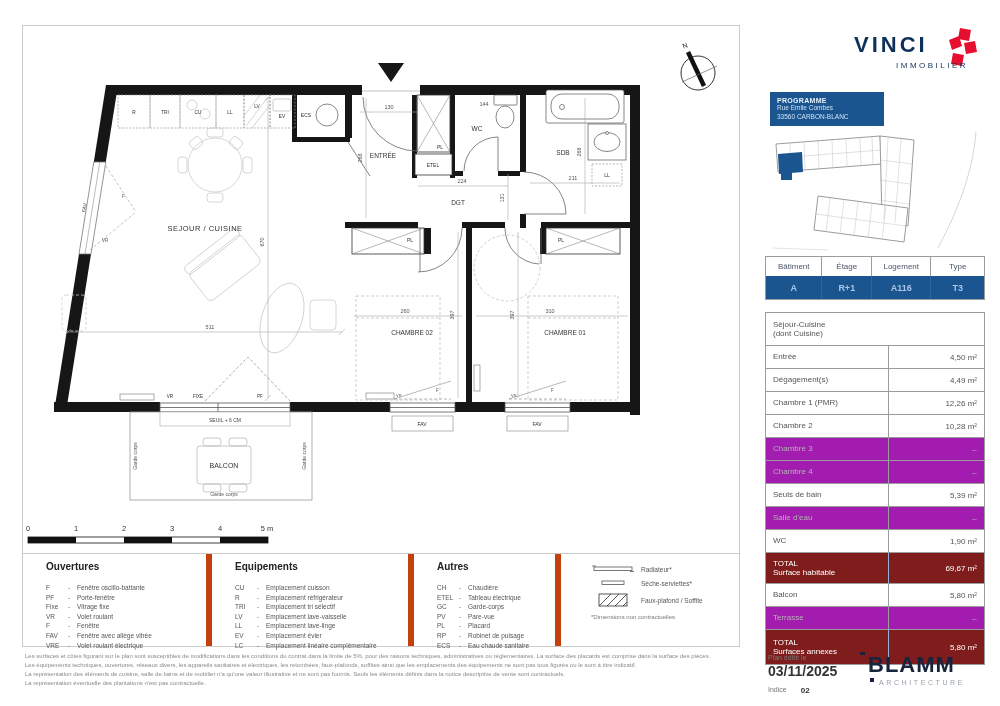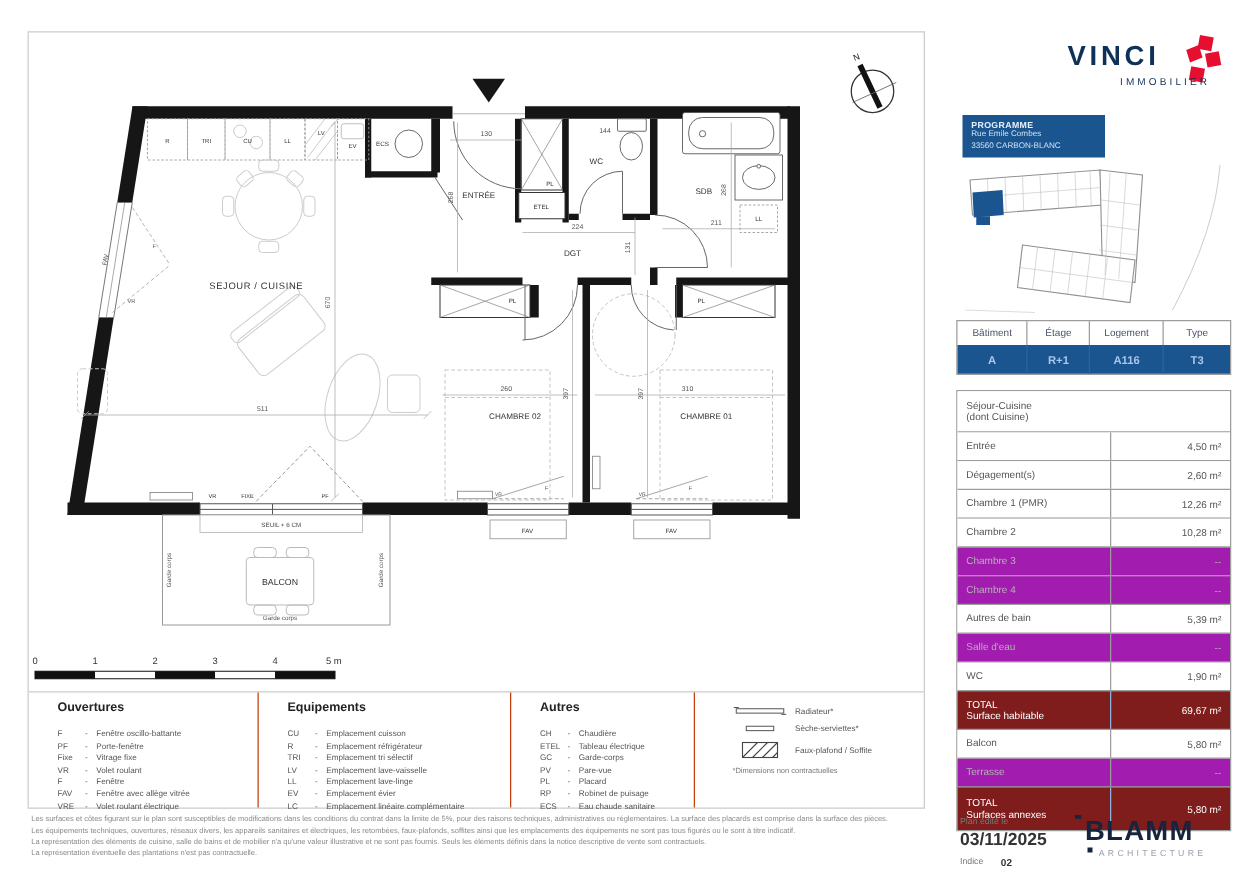--- a/index.html
+++ b/index.html
@@ -5,21 +5,21 @@
   html,body{margin:0;padding:0;}
   body{width:1000px;height:706px;position:relative;overflow:hidden;background:#fff;
        font-family:"Liberation Sans",sans-serif;color:#333;}
   svg{font-family:"Liberation Sans",sans-serif;}
   .abs{position:absolute;}
 
   
   #doc-frame{left:22px;top:25px;width:716px;height:620px;border:1px solid #cbcbcb;}
   #legend{position:absolute;left:0;right:0;bottom:0;height:92px;border-top:1px solid #cbcbcb;display:flex;}
   .lcol{padding:7px 0 0 23px;box-sizing:border-box;}
-  .lcol+.lcol{border-left:1px solid #c2410c;}
+  .lcol+.lcol{border-left:6px solid #c2410c;}
   .lcol1{width:183px;}.lcol2{width:202px;}.lcol3{width:147px;}.lcol4{flex:1;padding-left:30px;}
   .ltitle{font-size:10px;font-weight:bold;color:#222;margin-bottom:11px;}
   .litem{font-size:6.5px;color:#555;line-height:9.6px;display:flex;}
   .labbr{width:22px;}
   .ldash{width:9px;}
   .symrow{display:flex;align-items:center;font-size:6.5px;color:#555;margin:4px 0 6px 0;}
   .symrow .ic{width:44px;display:flex;justify-content:center;margin-right:6px;}
   .symnote{font-size:6px;color:#777;margin-top:7px;}
 
   
@@ -562,21 +562,21 @@
   <div class="srow h22">
       <div class="sl">
         <span>Entrée</span>
       </div>
       <div class="sv">4,50 m²</div>
     </div>
   <div class="srow h22">
       <div class="sl">
         <span>Dégagement(s)</span>
       </div>
-      <div class="sv">2,60 m²</div>
+      <div class="sv">4,49 m²</div>
     </div>
   <div class="srow h22">
       <div class="sl">
         <span>Chambre 1 (PMR)</span>
       </div>
       <div class="sv">12,26 m²</div>
     </div>
   <div class="srow h22">
       <div class="sl">
         <span>Chambre 2</span>
@@ -590,21 +590,21 @@
       <div class="sv">--</div>
     </div>
   <div class="srow h22 disabled">
       <div class="sl">
         <span>Chambre 4</span>
       </div>
       <div class="sv">--</div>
     </div>
   <div class="srow h22">
       <div class="sl">
-        <span>Autres de bain</span>
+        <span>Seuls de bain</span>
       </div>
       <div class="sv">5,39 m²</div>
     </div>
   <div class="srow h22 disabled">
       <div class="sl">
         <span>Salle d'eau</span>
       </div>
       <div class="sv">--</div>
     </div>
   <div class="srow h22">

